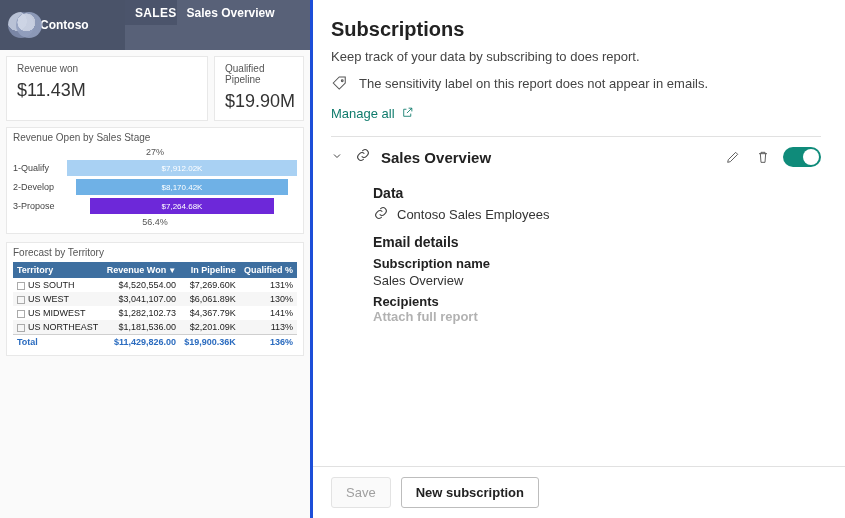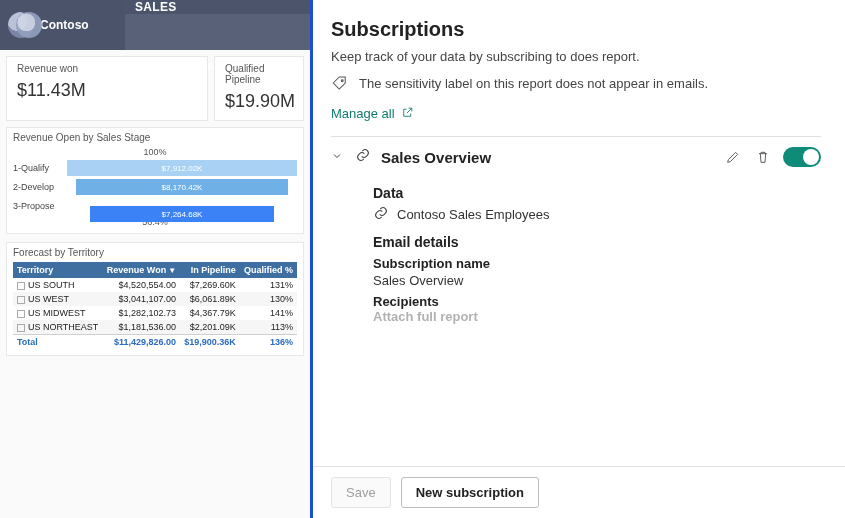--- a/index.html
+++ b/index.html
@@ -16,21 +16,21 @@
   *{box-sizing:border-box;font-family:"Segoe UI",Arial,sans-serif;}
   body{margin:0;width:845px;height:518px;overflow:hidden;background:var(--bg);color:#222;}
   
   
   .dash{position:absolute;left:0;top:0;width:310px;height:518px;background:#fafafa;}
   .topnav{height:50px;background:var(--nav);display:flex;align-items:stretch;color:#fff;}
   .logo{width:125px;display:flex;align-items:center;padding-left:8px;gap:6px;background:var(--nav-dark);}
   .logo-mark{width:26px;height:26px;border-radius:50%;background:radial-gradient(circle at 35% 35%,#b9c2d6 40%,#7a86a5 41%);position:relative;}
   .logo-mark::after{content:"";position:absolute;width:26px;height:26px;border-radius:50%;left:8px;top:0;background:radial-gradient(circle at 40% 40%,#cfd6e6 40%,#93a0bf 41%);opacity:.9;}
   .brand{font-size:12px;font-weight:700;}
-  .navtabs{flex:1;display:flex;flex-direction:column;gap:45px;}
+  .navtabs{flex:1;display:flex;flex-direction:row;}
   .tab1{height:25px;background:#4b546b;display:flex;align-items:center;padding-left:10px;font-size:12px;font-weight:700;letter-spacing:.3px;}
   .tab2{height:25px;display:flex;align-items:center;padding-left:10px;font-size:12px;font-weight:600;}
   
   .cards{display:flex;gap:6px;padding:6px;}
   .card{background:#fff;border:1px solid var(--panel-border);padding:6px 10px 8px;min-width:0;}
   .card:first-child{flex:1;}
   .card:last-child{width:90px;}
   .card-label{font-size:10px;color:#555;}
   .card-value{font-size:18px;color:#333;margin-top:6px;}
   
@@ -113,38 +113,38 @@
     </div>
     <div class="card">
       <div class="card-label">Qualified Pipeline</div>
       <div class="card-value">$19.90M</div>
     </div>
   </div>
 
   <div class="panel">
     <div class="panel-title">Revenue Open by Sales Stage</div>
     <div class="bars">
-      <div class="pct-top">100%</div>
+      <div class="pct-top">27%</div>
       <div id="bars-host">
           <div class="bar-row">
             <div class="bar-label">1-Qualify</div>
     <div class="bar-track">
               <div class="bar" style="margin:0 auto;width:100%;background:#a9d1f3">$7,912.02K</div>
             </div>
           </div>
           <div class="bar-row">
             <div class="bar-label">2-Develop</div>
     <div class="bar-track">
               <div class="bar" style="margin:0 auto;width:92%;background:#6fb1e6">$8,170.42K</div>
             </div>
           </div>
           <div class="bar-row">
             <div class="bar-label">3-Propose</div>
     <div class="bar-track">
-              <div class="bar" style="margin:8px auto;width:80%;background:#3b82f6">$7,264.68K</div>
+              <div class="bar" style="margin:0 auto;width:80%;background:#6d28d9">$7,264.68K</div>
             </div>
           </div>
         </div>
       <div class="pct-bot">56.4%</div>
     </div>
   </div>
 
   <div class="panel">
     <div class="panel-title">Forecast by Territory</div>
     <table class="tbl">

